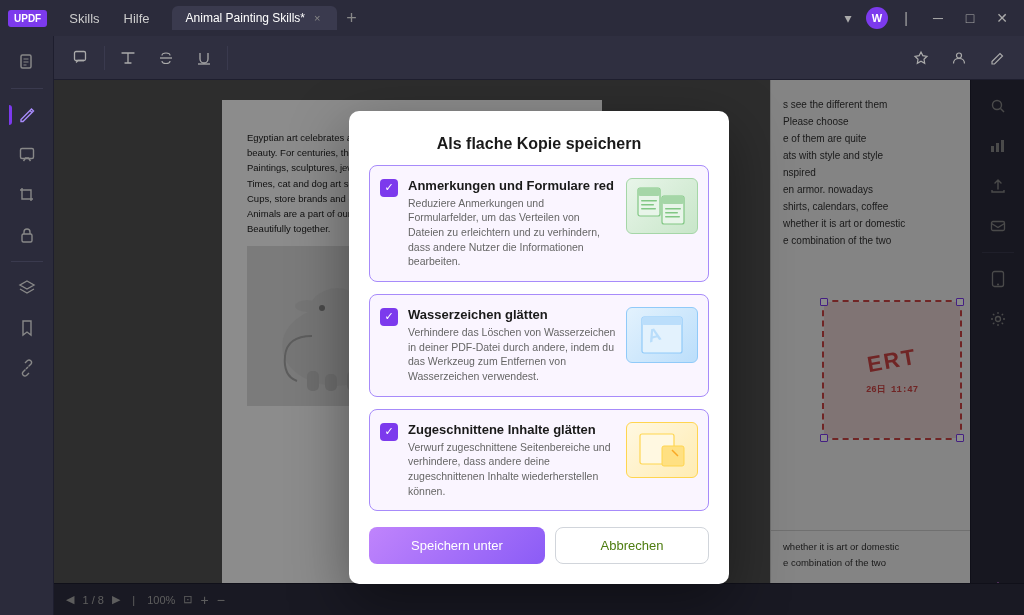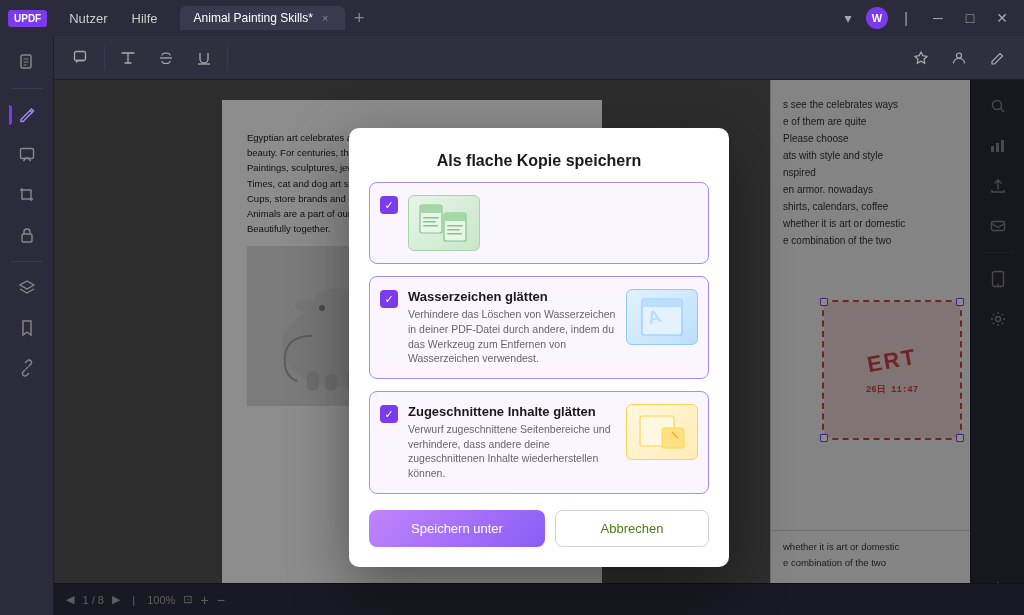--- a/index.html
+++ b/index.html
@@ -379,21 +379,21 @@
       font-size: 13px;
       font-weight: 500;
       cursor: pointer;
     }
   </style>
 </head>
 <body>
 
 <div class="titlebar">
   <div class="titlebar-logo">UPDF</div>
-  <div class="titlebar-menu">Nutzer</div>
+  <div class="titlebar-menu">Skills</div>
   <div class="titlebar-menu">Hilfe</div>
   <div class="titlebar-tabs">
     <div class="tab-item active">
       <span>Animal Painting Skills*</span>
       <span class="tab-close">×</span>
     </div>
     <div class="tab-add">+</div>
   </div>
   <div class="titlebar-controls">
     <div class="titlebar-btn">▾</div>
@@ -533,23 +533,23 @@
               <rect x="50" y="115" width="12" height="20" rx="5" fill="#c8c8c8"></rect>
               <rect x="68" y="118" width="12" height="17" rx="5" fill="#c8c8c8"></rect>
               <rect x="90" y="115" width="12" height="20" rx="5" fill="#c8c8c8"></rect>
               <rect x="108" y="118" width="12" height="17" rx="5" fill="#c8c8c8"></rect>
             </svg>
           </div>
         </div>
       </div>
 
       <div style="width:200px; background:#f0f0f0; padding:16px 12px; font-size:10px; color:#333; line-height:1.7; border-left:1px solid #ccc; position:relative;">
-        <div>s see the celebrates ways</div>
+        <div>s see the different them</div>
+        <div>Please choose</div>
         <div>e of them are quite</div>
-        <div>Please choose</div>
         <div>ats with style and style</div>
         <div>nspired</div>
         <div>en armor. nowadays</div>
         <div>shirts, calendars, coffee</div>
         <div>whether it is art or domestic</div>
         <div>e combination of the two</div>
 
         <div style="position:absolute; top:220px; right:8px; width:140px; height:140px; border:2px dashed #c44;">
           <div style="background: rgba(200,50,50,0.15); width:100%; height:100%; display:flex; flex-direction:column; align-items:center; justify-content:center;">
             <div style="color:#c44; font-size:22px; font-weight:900; letter-spacing:2px; transform:rotate(-10deg);">ERT</div>
@@ -615,20 +615,24 @@
         </div>
       </div>
 
       <div class="modal-backdrop">
         <div class="dialog">
           <div class="dialog-title">Als flache Kopie speichern</div>
 
           <div class="dialog-option checked">
             <div class="option-checkbox">
               <span class="checkmark">✓</span>
+            </div>
+            <div class="option-text">
+              <div class="option-title">Anmerkungen und Formulare red</div>
+              <div class="option-desc">Reduziere Anmerkungen und Formularfelder, um das Verteilen von Dateien zu erleichtern und zu verhindern, dass andere Nutzer die Informationen bearbeiten.</div>
             </div>
             <div class="option-icon icon-flat">
               <svg width="56" height="44" viewBox="0 0 56 44" fill="none">
                 <rect x="4" y="4" width="22" height="28" rx="2" fill="#e8f5e9" stroke="#81c784" stroke-width="1.2"></rect>
                 <rect x="4" y="4" width="22" height="8" rx="2" fill="#a5d6a7"></rect>
                 <rect x="7" y="16" width="16" height="1.5" rx="0.75" fill="#81c784"></rect>
                 <rect x="7" y="20" width="13" height="1.5" rx="0.75" fill="#81c784"></rect>
                 <rect x="7" y="24" width="15" height="1.5" rx="0.75" fill="#81c784"></rect>
                 <rect x="28" y="12" width="22" height="28" rx="2" fill="#e8f5e9" stroke="#81c784" stroke-width="1.2"></rect>
                 <rect x="28" y="12" width="22" height="8" rx="2" fill="#a5d6a7"></rect>

